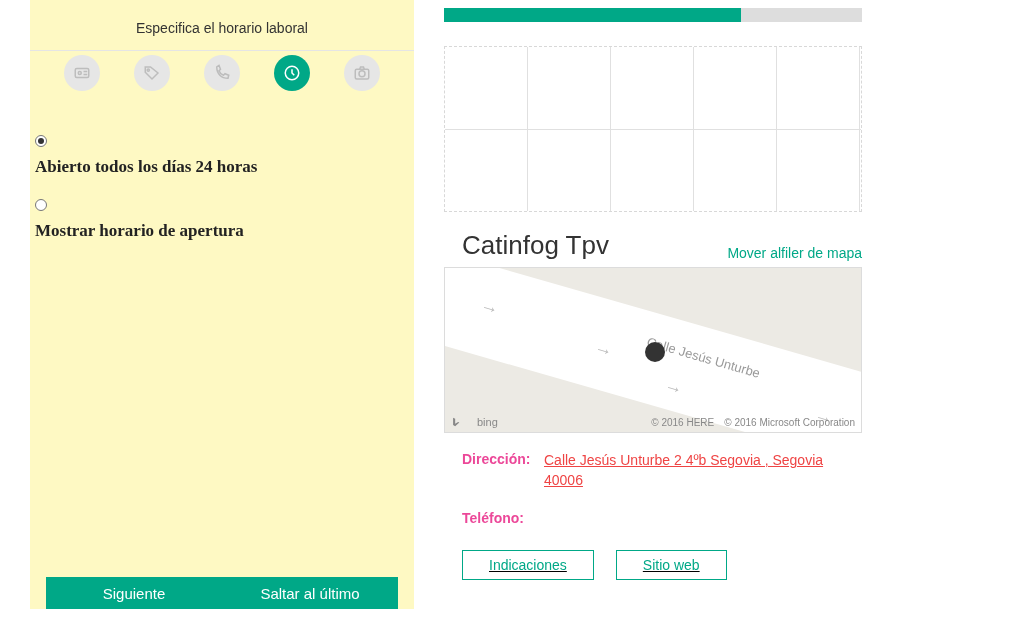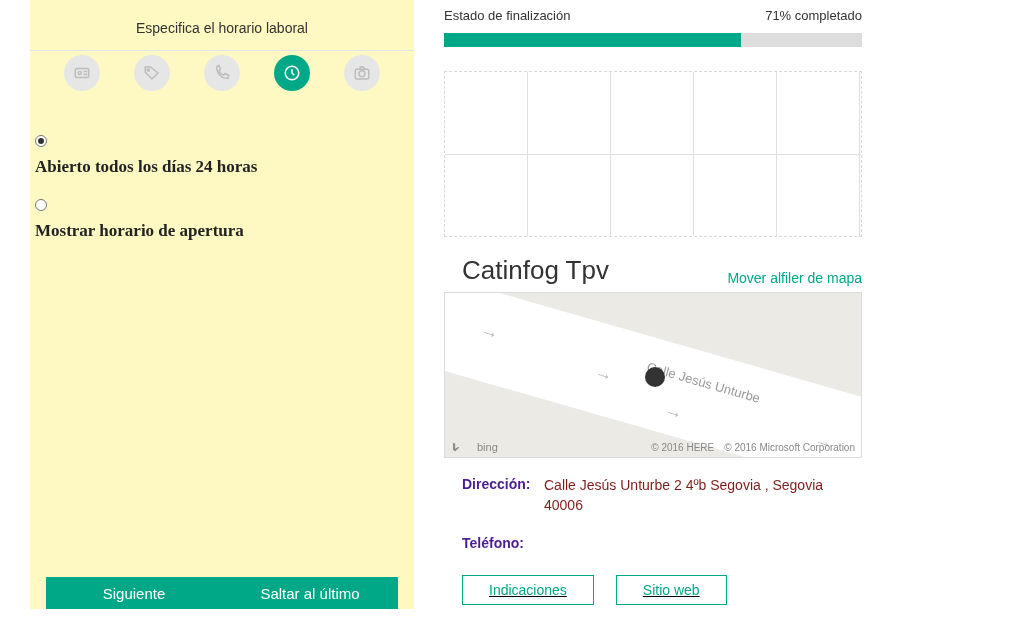--- a/index.html
+++ b/index.html
@@ -157,22 +157,22 @@
     color: #888; font-size: 11px;
     display: flex; align-items: center; gap: 16px;
   }
   .map-attr-right {
     position: absolute; bottom: 4px; right: 6px;
     color: #888; font-size: 10px;
     display: flex; gap: 10px;
   }
   .details { padding: 18px 4px 0 18px; font-size: 14px; }
   .detail-row { display: flex; margin-bottom: 20px; }
-  .detail-label { width: 82px; font-weight: bold; color: #4c1d95; }
-  .detail-value { color: #7f1d1d; flex: 1; line-height: 1.4; }
+  .detail-label { width: 82px; font-weight: bold; color: #ec4899; }
+  .detail-value { color: #ef4444; flex: 1; line-height: 1.4; text-decoration: underline; }
   .action-btns { display: flex; gap: 22px; padding-left: 18px; margin-top: 24px; text-decoration: underline; }
   .outline-btn {
     border: 1px solid #00a887;
     color: #00a887;
     padding: 6px 26px;
     font-size: 14px;
     cursor: pointer;
     background: #fff;
   }
 </style>
@@ -226,24 +226,20 @@
         <div class="option-label">Mostrar horario de apertura</div>
       </div>
     </div>
     <div class="left-footer">
       <div class="footer-btn">Siguiente</div>
       <div class="footer-btn">Saltar al último</div>
     </div>
   </div>
 
   <div class="right">
-    <div class="status-row">
-      <span>Estado de finalización</span>
-      <span>71% completado</span>
-    </div>
     <div class="progress">
       <div class="progress-fill"></div>
     </div>
 
     <div class="placeholder-grid"></div>
 
     <div class="biz-title-row">
       <div class="biz-title">Catinfog Tpv</div>
       <div class="move-pin">Mover alfiler de mapa</div>
     </div>

